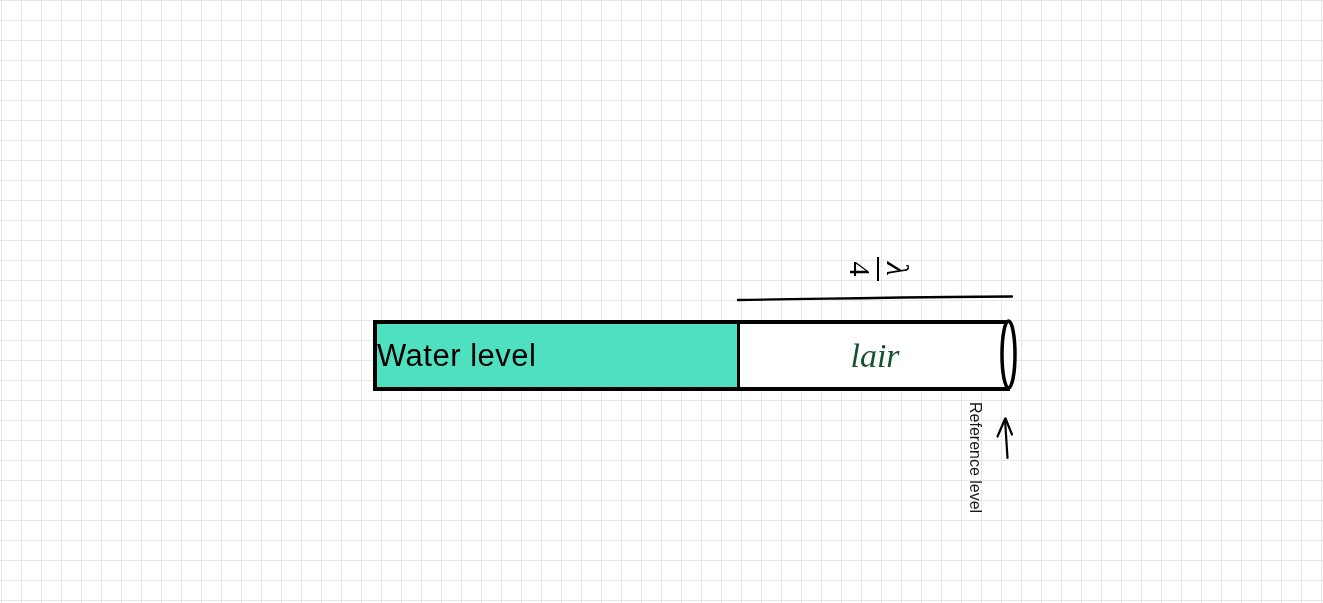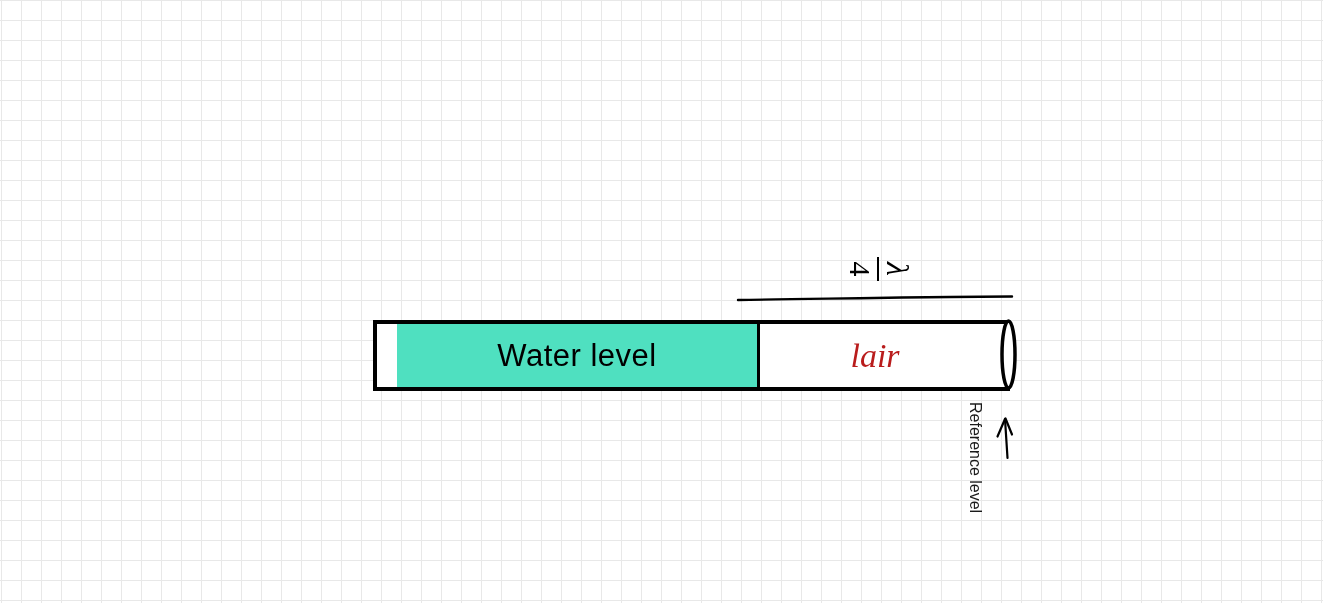--- a/index.html
+++ b/index.html
@@ -36,22 +36,21 @@
     position: absolute;
     left: 0;
     top: 0;
     bottom: 0;
     width: 363px;
     box-sizing: border-box;
     background: #4fe0c0;
     border-right: 3px solid #000000;
     display: flex;
     align-items: center;
-    justify-content: center;
-    margin-left: 20px;
+    justify-content: flex-start;
   }
   .water-label {
     font-size: 31px;
     color: #000000;
     letter-spacing: 0.5px;
     white-space: nowrap;
   }
   .air {
     position: absolute;
     left: 363px;
@@ -59,21 +58,21 @@
     bottom: 0;
     right: 0;
     display: flex;
     align-items: center;
     justify-content: center;
   }
   .air-label {
     font-family: "Liberation Serif", "DejaVu Serif", serif;
     font-style: italic;
     font-size: 34px;
-    color: #b91c1c;
+    color: #14532d;
     white-space: nowrap;
   }
 
   
   .frac {
     position: absolute;
     left: 864px;
     top: 236px;
     width: 30px;
     height: 66px;

